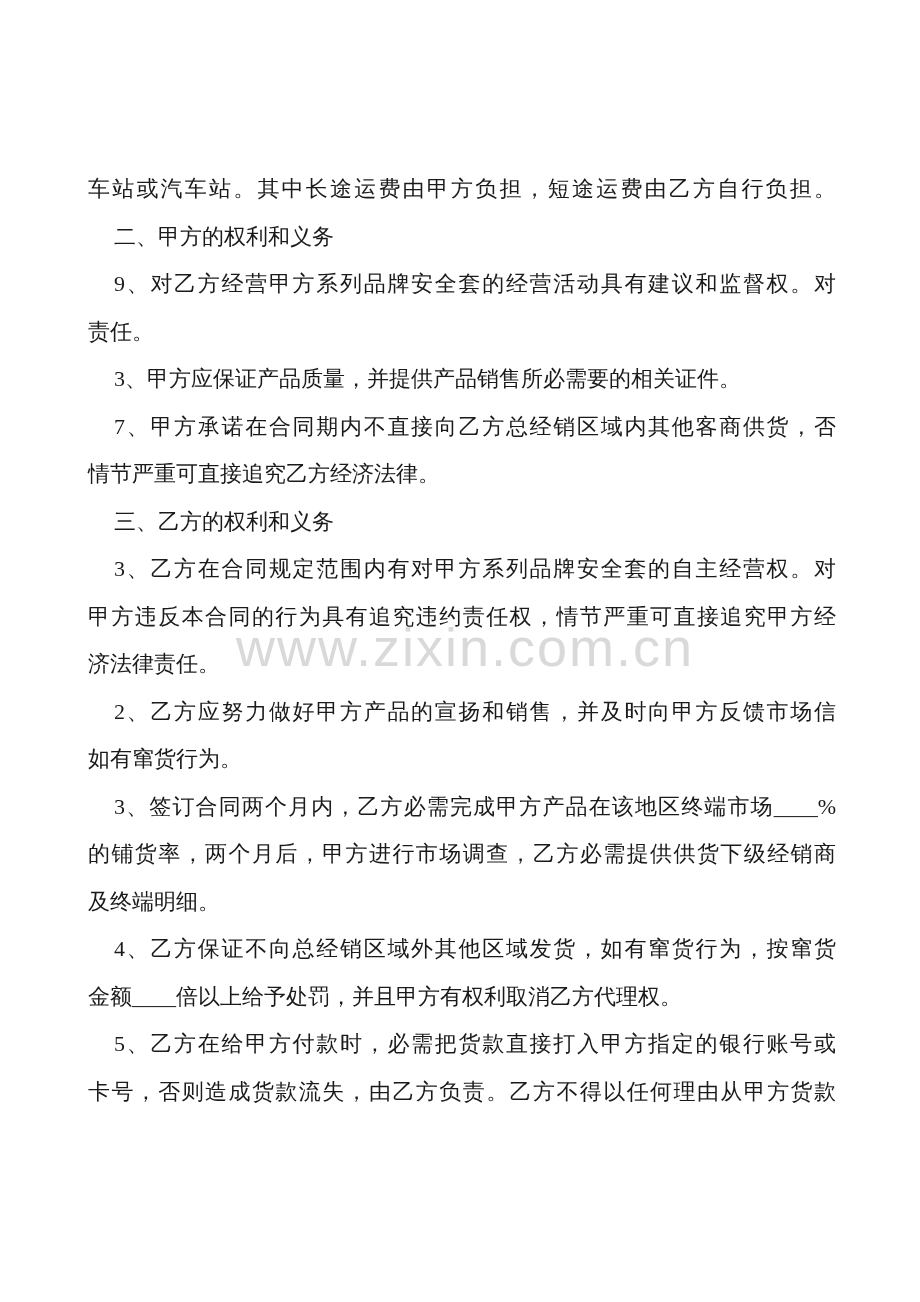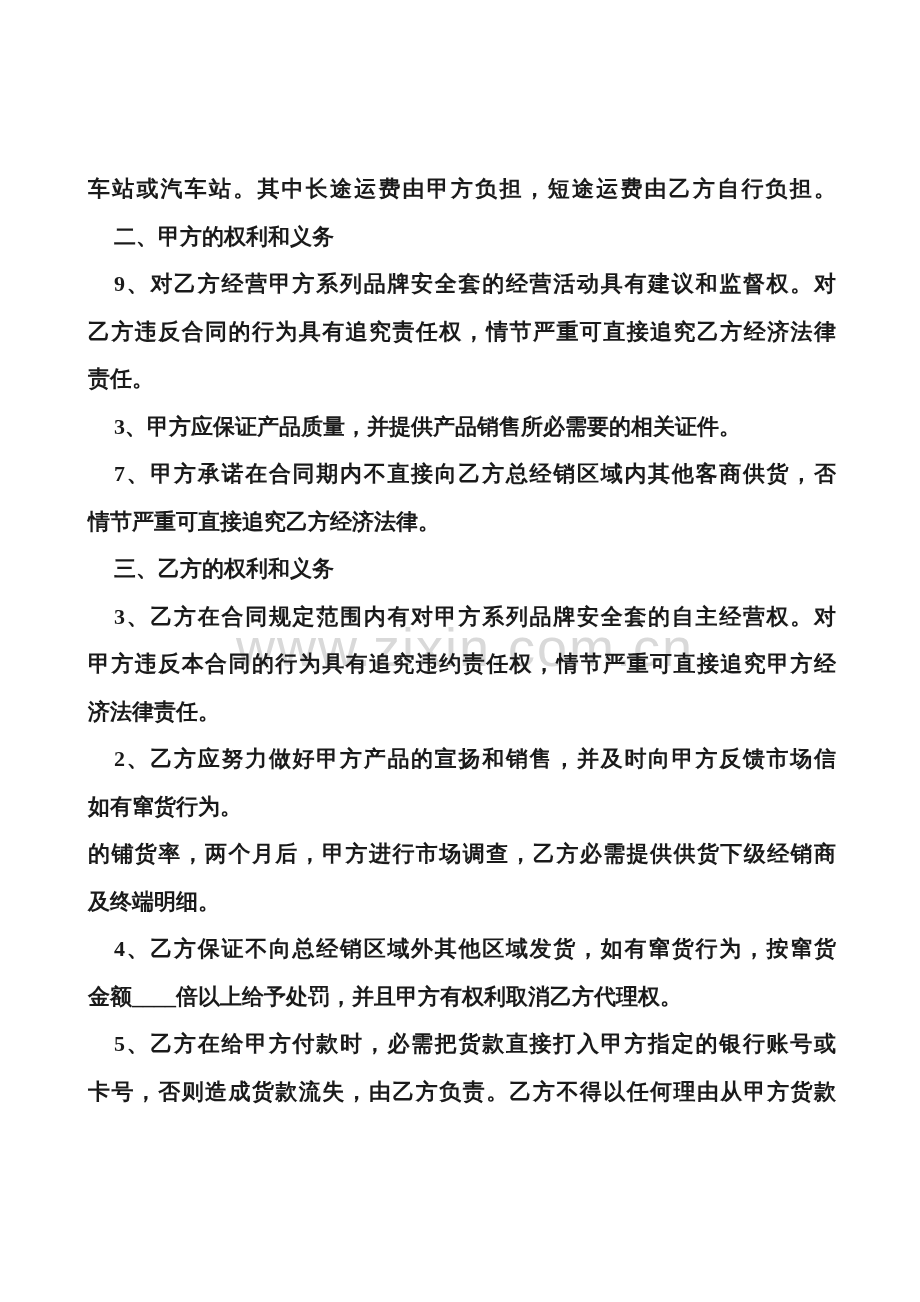--- a/index.html
+++ b/index.html
@@ -34,21 +34,20 @@
     width: 748px;
     z-index: 1;
     color: #1a1a1a;
     font-size: 22px;
     line-height: 47.5px;
   }
   .line {
     width: 748px;
     white-space: nowrap;
     text-align: left;
-    font-weight: bold;
   }
   .line.justify {
     white-space: normal;
     text-align: justify;
     text-align-last: justify;
     text-justify: inter-character;
   }
   .line.indent {
     width: 722px;
     padding-left: 26px;
@@ -56,31 +55,31 @@
 </style>
 </head>
 <body>
 
 <div class="page" style="background: rgb(255, 255, 255);">
   <div class="watermark" style="color: rgb(217, 217, 217); margin-left: 12px;">www.zixin.com.cn</div>
   <div class="doc-body" style="color: rgb(26, 26, 26);">
       <div class="line justify">车站或汽车站。其中长途运费由甲方负担，短途运费由乙方自行负担。</div>
       <div class="line indent">二、甲方的权利和义务</div>
       <div class="line indent justify">9、对乙方经营甲方系列品牌安全套的经营活动具有建议和监督权。对</div>
-      <div class="line justify">乙方违反合同的行为具有追究责任权，情节严重可直接追究乙方经济法律</div>
       <div class="line">责任。</div>
       <div class="line indent">3、甲方应保证产品质量，并提供产品销售所必需要的相关证件。</div>
       <div class="line indent justify">7、甲方承诺在合同期内不直接向乙方总经销区域内其他客商供货，否</div>
       <div class="line">情节严重可直接追究乙方经济法律。</div>
       <div class="line indent">三、乙方的权利和义务</div>
       <div class="line indent justify">3、乙方在合同规定范围内有对甲方系列品牌安全套的自主经营权。对</div>
       <div class="line justify">甲方违反本合同的行为具有追究违约责任权，情节严重可直接追究甲方经</div>
       <div class="line">济法律责任。</div>
       <div class="line indent justify">2、乙方应努力做好甲方产品的宣扬和销售，并及时向甲方反馈市场信</div>
       <div class="line">如有窜货行为。</div>
+      <div class="line indent justify">3、签订合同两个月内，乙方必需完成甲方产品在该地区终端市场____%</div>
       <div class="line justify">的铺货率，两个月后，甲方进行市场调查，乙方必需提供供货下级经销商</div>
       <div class="line">及终端明细。</div>
       <div class="line indent justify">4、乙方保证不向总经销区域外其他区域发货，如有窜货行为，按窜货</div>
       <div class="line">金额____倍以上给予处罚，并且甲方有权利取消乙方代理权。</div>
       <div class="line indent justify">5、乙方在给甲方付款时，必需把货款直接打入甲方指定的银行账号或</div>
       <div class="line justify">卡号，否则造成货款流失，由乙方负责。乙方不得以任何理由从甲方货款</div>
     </div>
 </div>
 
 </body></html>

